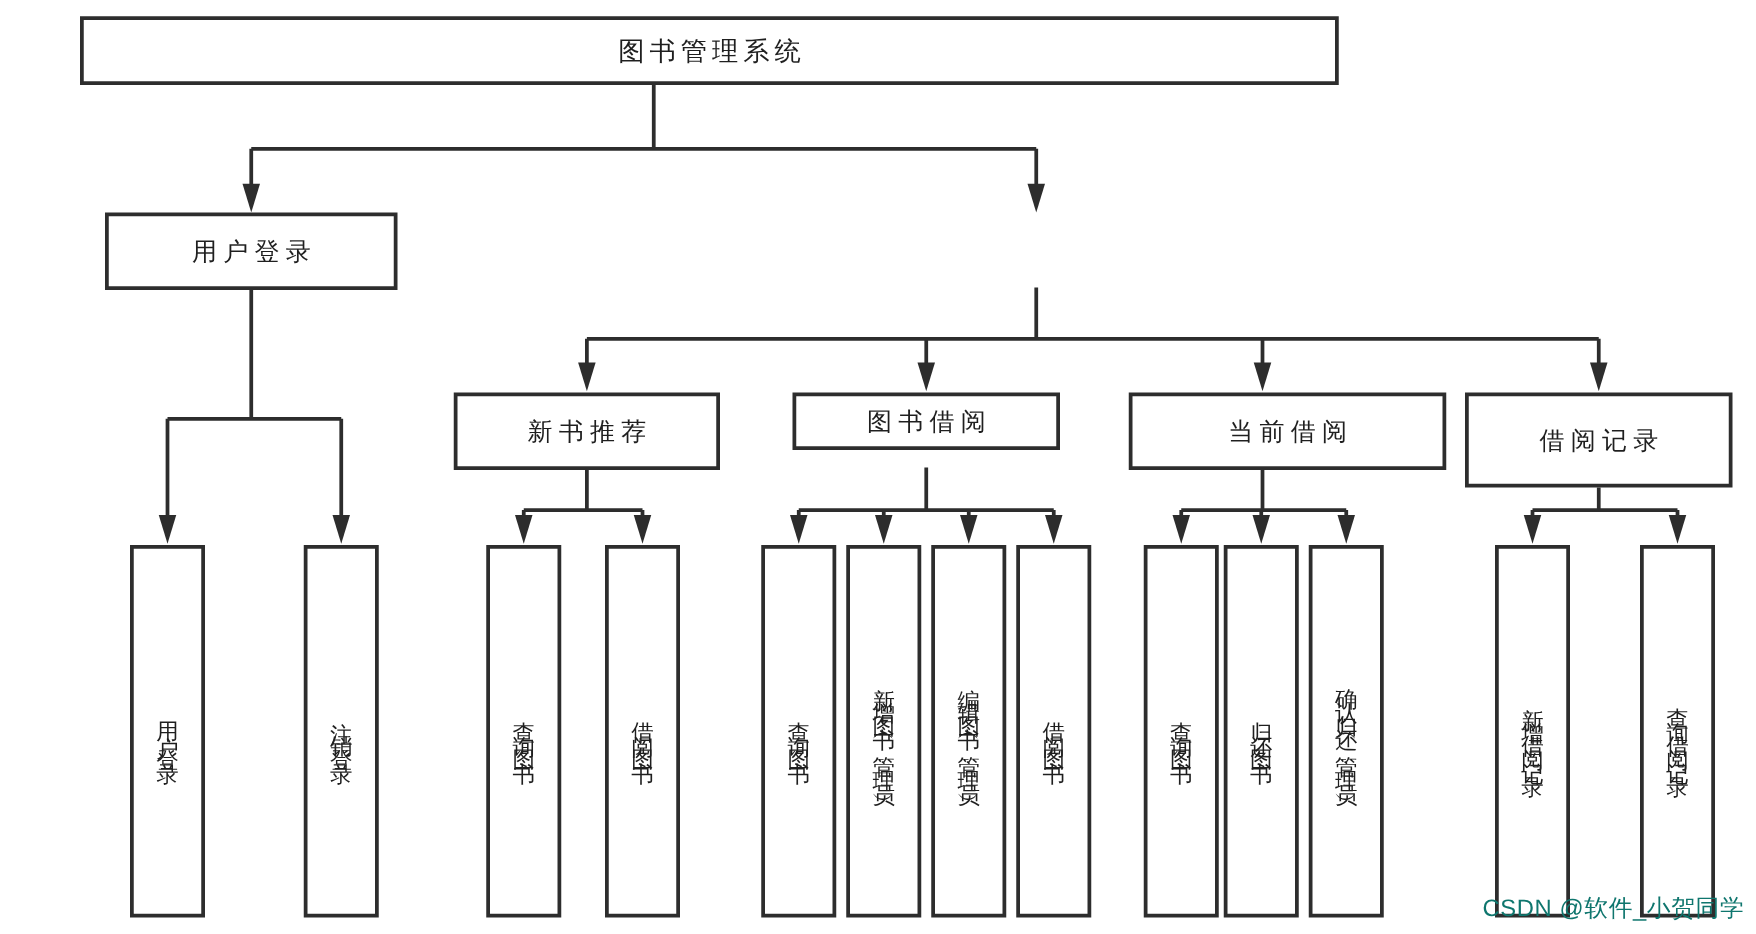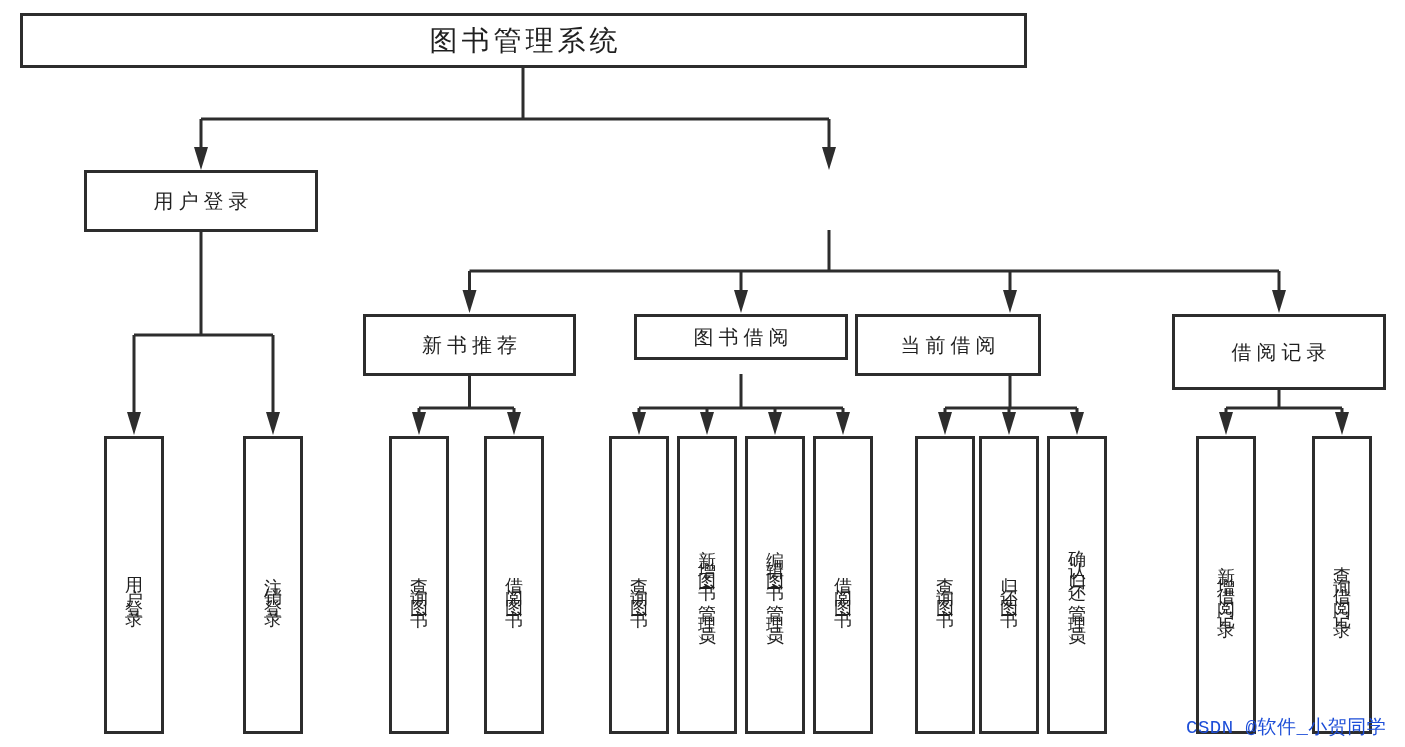--- a/index.html
+++ b/index.html
@@ -32,47 +32,47 @@
     color: #1f1f1f;
     z-index: 2;
   }
   .hnode {
     font-size: 20px;
     letter-spacing: 5px;
     text-indent: 5px;
     white-space: nowrap;
   }
   .root-node {
-    font-size: 28px;
+    font-size: 21px;
     letter-spacing: 4px;
     text-indent: 4px;
+    margin-left: 44px;
   }
   .vnode {
     top: 436px;
     width: 60px;
     height: 298px;
   }
   .vnode .vtext {
     writing-mode: vertical-rl;
     text-orientation: mixed;
     font-size: 18px;
     letter-spacing: 11px;
     line-height: 1;
     white-space: nowrap;
   }
   .watermark {
     position: absolute;
     left: 1186px;
     top: 714px;
     z-index: 3;
     font-size: 19px;
-    color: #1d4ed8;
+    color: #0f766e;
     letter-spacing: 0.5px;
     white-space: nowrap;
-    font-family: Liberation Mono, monospace;
   }
 </style>
 </head>
 <body>
 
 <div class="stage">
 
   <svg class="connectors" width="1405" height="747" viewBox="0 0 1405 747">
     <g stroke="#2d2d2d" stroke-width="3" fill="#2d2d2d">
       <path d="M523 66 V119 M201 119 H829 M201 119 V149 M829 119 V149" fill="none"></path>
@@ -123,21 +123,21 @@
   <div class="node hnode" style="left:84px; top:170px; width:234px; height:62px;">
     <span>用户登录</span>
   </div>
 
   <div class="node hnode" style="left:363px; top:314px; width:213px; height:62px;text-align:right;">
     <span>新书推荐</span>
   </div>
   <div class="node hnode" style="left:634px; top:314px; width:214px; height:46px;">
     <span>图书借阅</span>
   </div>
-  <div class="node hnode" style="left:855px; top:314px; width:186px; height:62px;">
+  <div class="node hnode" style="left:903px; top:314px; width:254px; height:62px;">
     <span>当前借阅</span>
   </div>
   <div class="node hnode" style="left:1172px; top:314px; width:214px; height:76px;">
     <span>借阅记录</span>
   </div>
 
   <div class="node vnode" style="left:104px;">
     <span class="vtext">用户登录</span>
   </div>
   <div class="node vnode" style="left:243px;">

